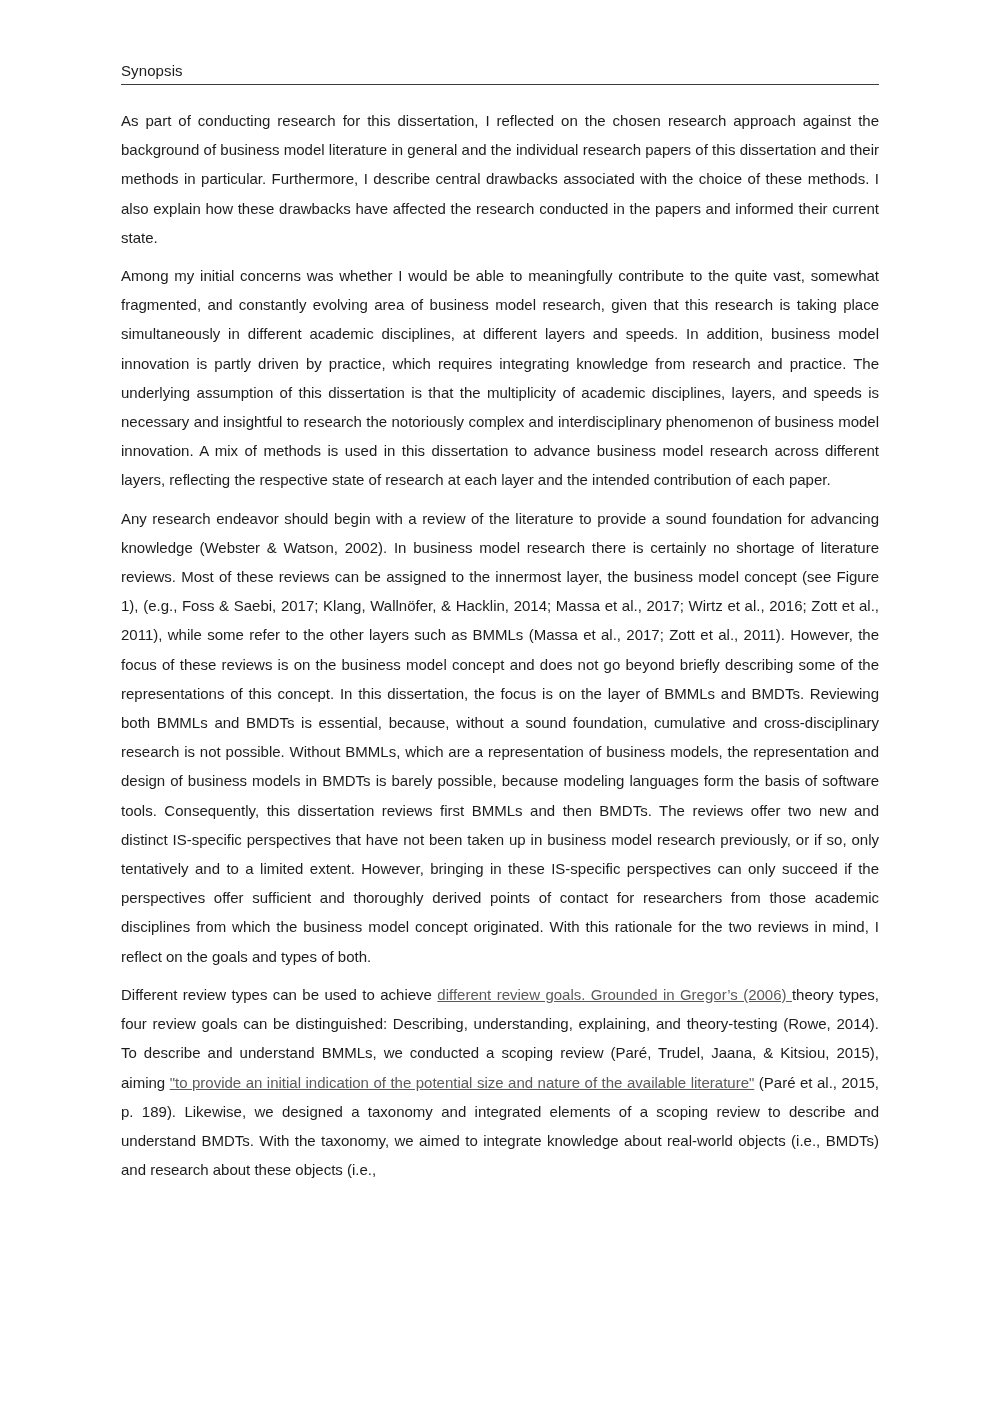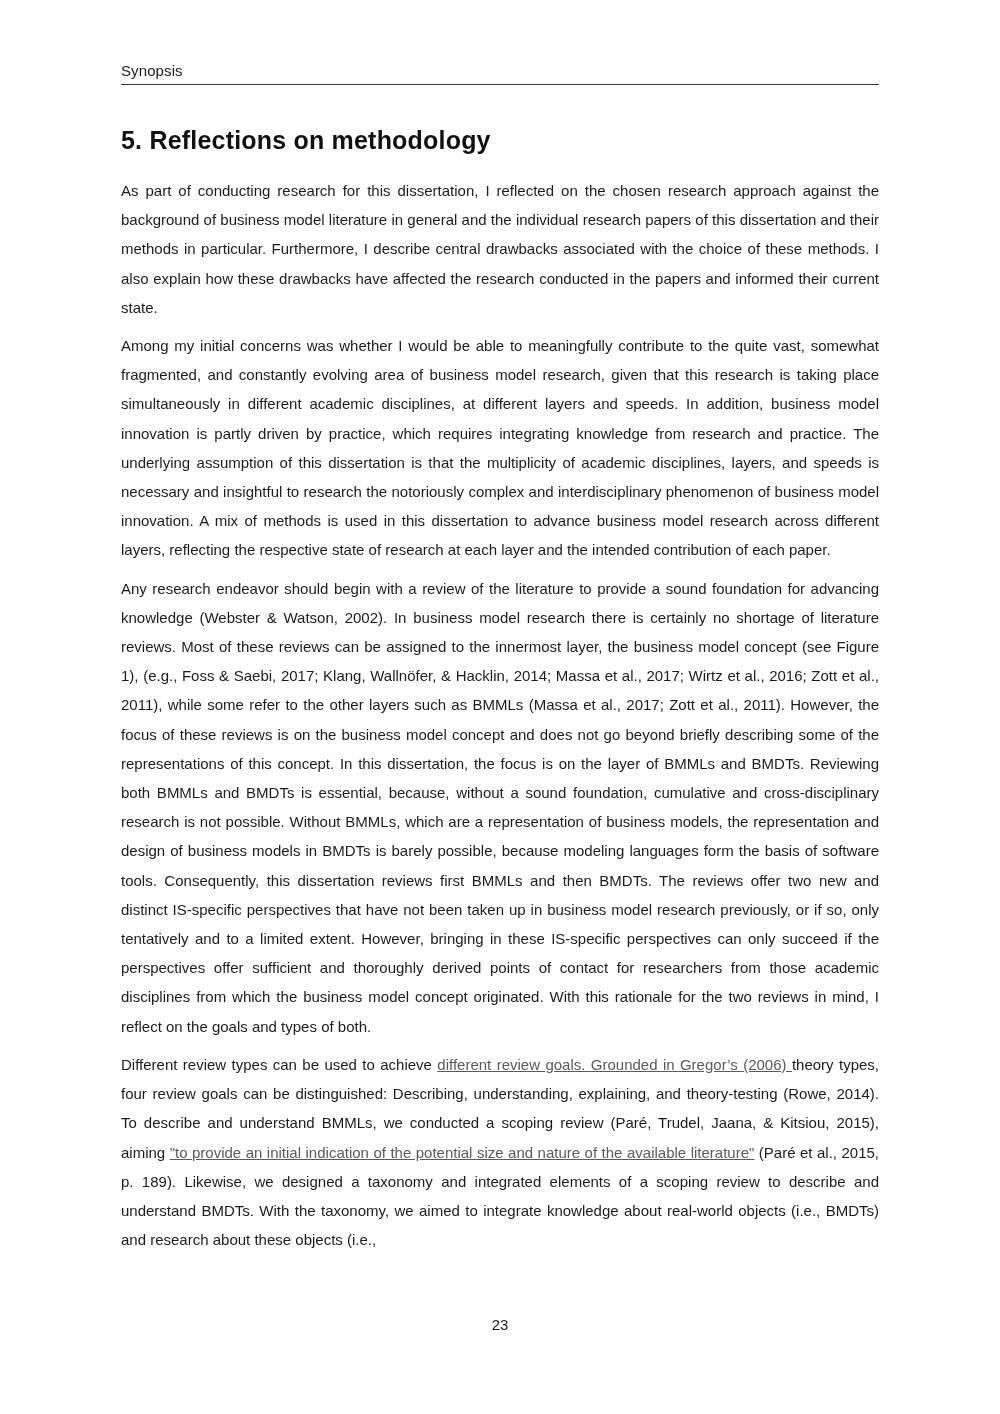--- a/index.html
+++ b/index.html
@@ -76,25 +76,23 @@
 </head>
 <body>
 
 <div class="page">
   <div class="content">
 
     <div class="running-head">Synopsis</div>
 
     <hr class="header-rule">
 
-    <h1 class="section-heading">5. Reflections on methodology</h1>
 
     <div class="body-text" id="body-text">
         <p><span>As part of conducting research for this dissertation, I reflected on the chosen research approach against the background of business model literature in general and the individual research papers of this dissertation and their methods in particular. Furthermore, I describe central drawbacks associated with the choice of these methods. I also explain how these drawbacks have affected the research conducted in the papers and informed their current state.</span></p>
         <p><span>Among my initial concerns was whether I would be able to meaningfully contribute to the quite vast, somewhat fragmented, and constantly evolving area of business model research, given that this research is taking place simultaneously in different academic disciplines, at different layers and speeds. In addition, business model innovation is partly driven by practice, which requires integrating knowledge from research and practice. The underlying assumption of this dissertation is that the multiplicity of academic disciplines, layers, and speeds is necessary and insightful to research the notoriously complex and interdisciplinary phenomenon of business model innovation. A mix of methods is used in this dissertation to advance business model research across different layers, reflecting the respective state of research at each layer and the intended contribution of each paper.</span></p>
         <p><span>Any research endeavor should begin with a review of the literature to provide a sound foundation for advancing knowledge (Webster &amp; Watson, 2002). In business model research there is certainly no shortage of literature reviews. Most of these reviews can be assigned to the innermost layer, the business model concept (see Figure 1), (e.g., Foss &amp; Saebi, 2017; Klang, Wallnöfer, &amp; Hacklin, 2014; Massa et al., 2017; Wirtz et al., 2016; Zott et al., 2011), while some refer to the other layers such as BMMLs (Massa et al., 2017; Zott et al., 2011). However, the focus of these reviews is on the business model concept and does not go beyond briefly describing some of the representations of this concept. In this dissertation, the focus is on the layer of BMMLs and BMDTs. Reviewing both BMMLs and BMDTs is essential, because, without a sound foundation, cumulative and cross-disciplinary research is not possible. Without BMMLs, which are a representation of business models, the representation and design of business models in BMDTs is barely possible, because modeling languages form the basis of software tools. Consequently, this dissertation reviews first BMMLs and then BMDTs. The reviews offer two new and distinct IS-specific perspectives that have not been taken up in business model research previously, or if so, only tentatively and to a limited extent. However, bringing in these IS-specific perspectives can only succeed if the perspectives offer sufficient and thoroughly derived points of contact for researchers from those academic disciplines from which the business model concept originated. With this rationale for the two reviews in mind, I reflect on the goals and types of both.</span></p>
         <p><span>Different review types can be used to achieve </span><span class="muted">different review goals. Grounded in Gregor’s (2006) </span><span>theory types, four review goals can be distinguished: Describing, understanding, explaining, and theory-testing (Rowe, 2014). To describe and understand BMMLs, we conducted a scoping review (Paré, Trudel, Jaana, &amp; Kitsiou, 2015), aiming </span><span class="muted">"to provide an initial indication of the potential size and nature of the available literature"</span><span> (Paré et al., 2015, p. 189). Likewise, we designed a taxonomy and integrated elements of a scoping review to describe and understand BMDTs. With the taxonomy, we aimed to integrate knowledge about real-world objects (i.e., BMDTs) and research about these objects (i.e.,</span></p>
       </div>
 
   </div>
 
-  <div class="page-number">23</div>
 </div>
 
 </body></html>

